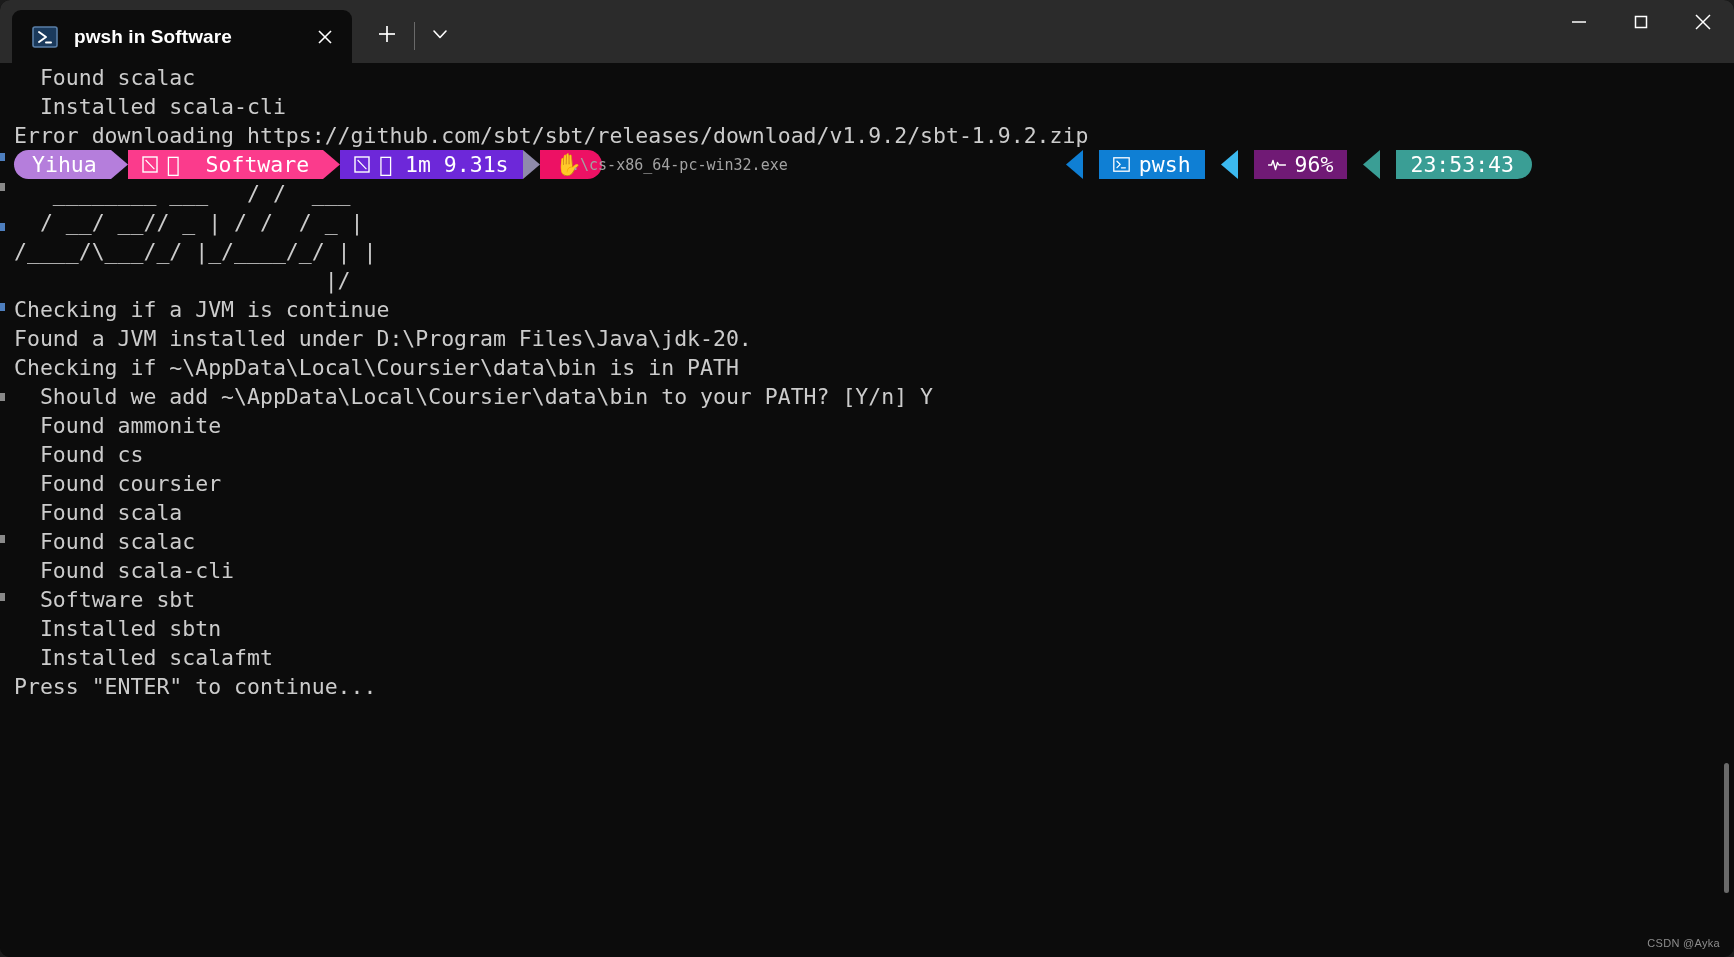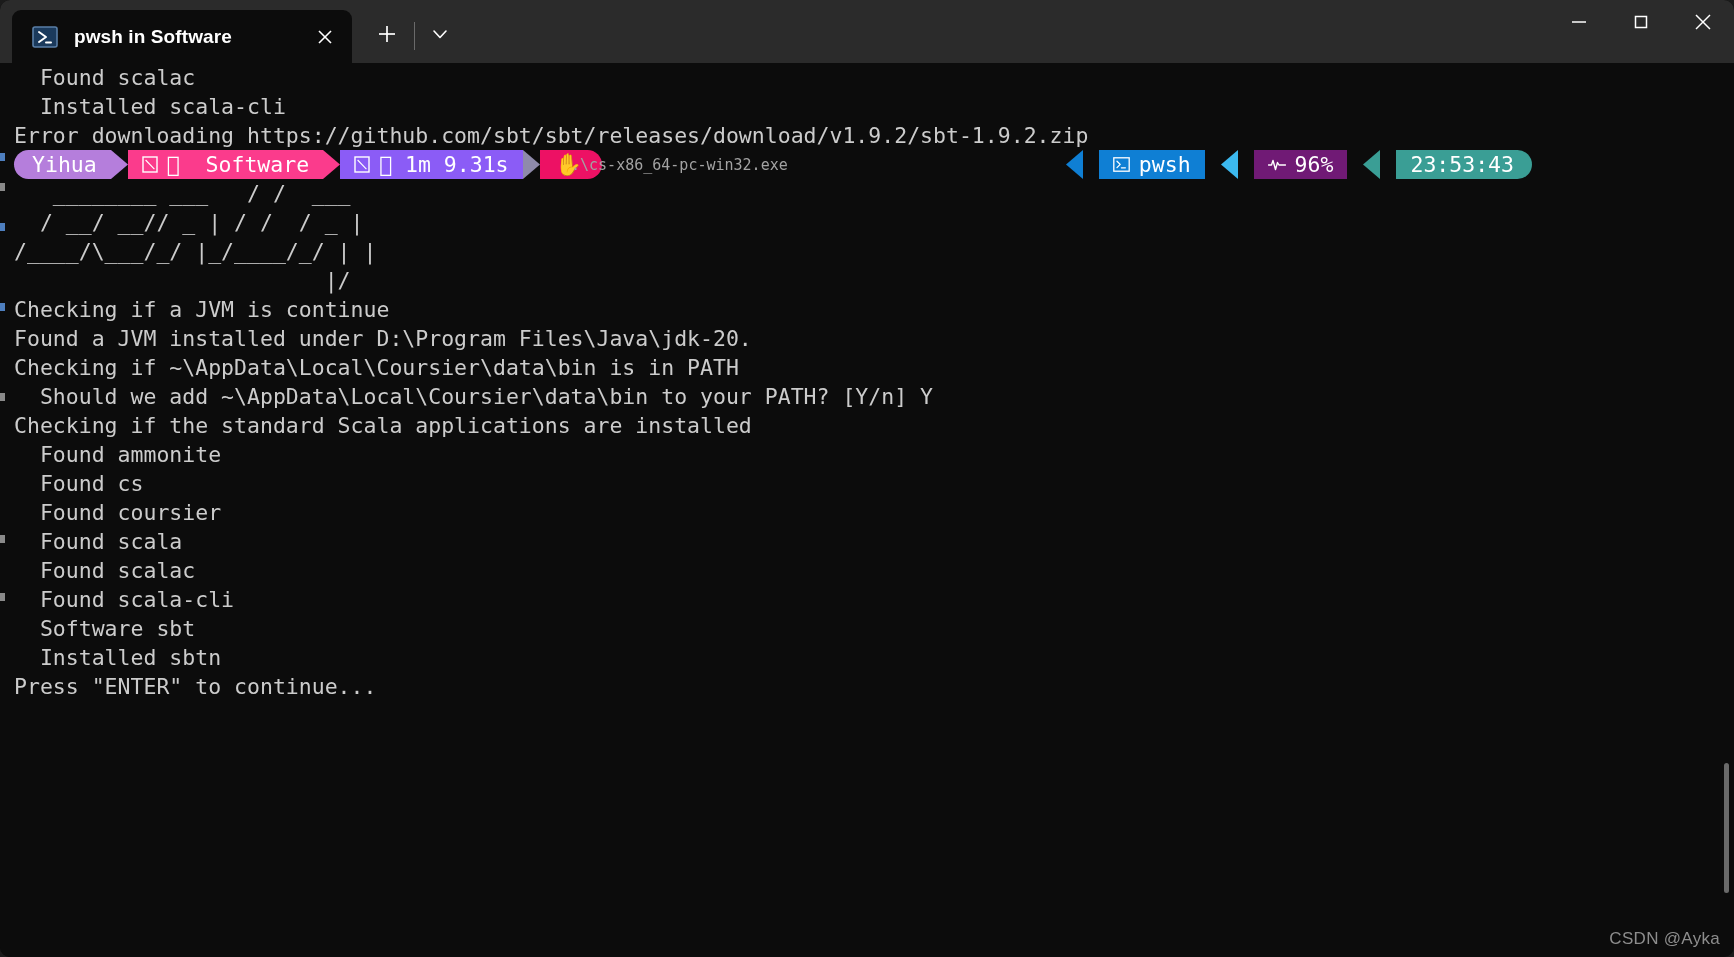--- a/index.html
+++ b/index.html
@@ -248,21 +248,21 @@
     height: 8px;
   }
 
   
   .watermark {
     position: absolute;
     right: 14px;
     bottom: 8px;
     color: #8d8d8d;
     font-family: "Liberation Sans", sans-serif;
-    font-size: 17px;
+    font-size: 11px;
     letter-spacing: .3px;
   }
 </style>
 </head>
 <body>
 
 <div class="window">
 
   <div class="titlebar">
 
@@ -357,21 +357,21 @@
                 <rect x="1" y="1" width="14" height="15" fill="none" stroke="#ffffff" stroke-width="1.4"></rect>
                 <line x1="3.6" y1="4" x2="12.4" y2="13.2" stroke="#ffffff" stroke-width="1.1"></line>
               </svg>
             </span>
             <span>  Software</span>
           </div>
           <svg class="arrow-r" viewBox="0 0 17 29">
             <path d="M0,0 L17,14.5 L0,29 Z" fill="#fb3b8c"></path>
           </svg>
 
-          <div class="seg" style="background:#8b5cf6;">
+          <div class="seg" style="background:#6d28d9;">
             <span class="seg-icon">
               <svg width="16" height="17" viewBox="0 0 16 17">
                 <rect x="1" y="1" width="14" height="15" fill="none" stroke="#ffffff" stroke-width="1.4"></rect>
                 <line x1="3.6" y1="4" x2="12.4" y2="13.2" stroke="#ffffff" stroke-width="1.1"></line>
               </svg>
             </span>
             <span> 1m 9.31s</span>
           </div>
           <svg class="arrow-r" viewBox="0 0 17 29">
             <path d="M0,0 L17,14.5 L0,29 Z" fill="#8f8aab"></path>
@@ -424,29 +424,29 @@
       <pre class="line">  / __/ __// _ | / /  / _ |</pre>
       <pre class="line">/____/\___/_/ |_/____/_/ | |</pre>
       <pre class="line">                        |/</pre>
       <pre class="line"></pre>
       <pre class="line">Checking if a JVM is continue</pre>
       <pre class="line">Found a JVM installed under D:\Program Files\Java\jdk-20.</pre>
       <pre class="line"></pre>
       <pre class="line">Checking if ~\AppData\Local\Coursier\data\bin is in PATH</pre>
       <pre class="line">  Should we add ~\AppData\Local\Coursier\data\bin to your PATH? [Y/n] Y</pre>
       <pre class="line"></pre>
-      <pre class="line">Checking if the standard Scala applications are installed</pre>
       <pre class="line">  Found ammonite</pre>
       <pre class="line">  Found cs</pre>
       <pre class="line">  Found coursier</pre>
       <pre class="line">  Found scala</pre>
       <pre class="line">  Found scalac</pre>
       <pre class="line">  Found scala-cli</pre>
       <pre class="line">  Software sbt</pre>
       <pre class="line">  Installed sbtn</pre>
+      <pre class="line">  Installed scalafmt</pre>
       <pre class="line"></pre>
       <pre class="line">Press "ENTER" to continue...</pre>
     </div>
 
     <div class="edge-mark" style="top:90px;  background:#4e7fbf;"></div>
     <div class="edge-mark" style="top:120px; background:#8a8a8a;"></div>
     <div class="edge-mark" style="top:160px; background:#4e7fbf;"></div>
     <div class="edge-mark" style="top:240px; background:#4e7fbf;"></div>
     <div class="edge-mark" style="top:330px; background:#8a8a8a;"></div>
     <div class="edge-mark" style="top:472px; background:#8a8a8a;"></div>

